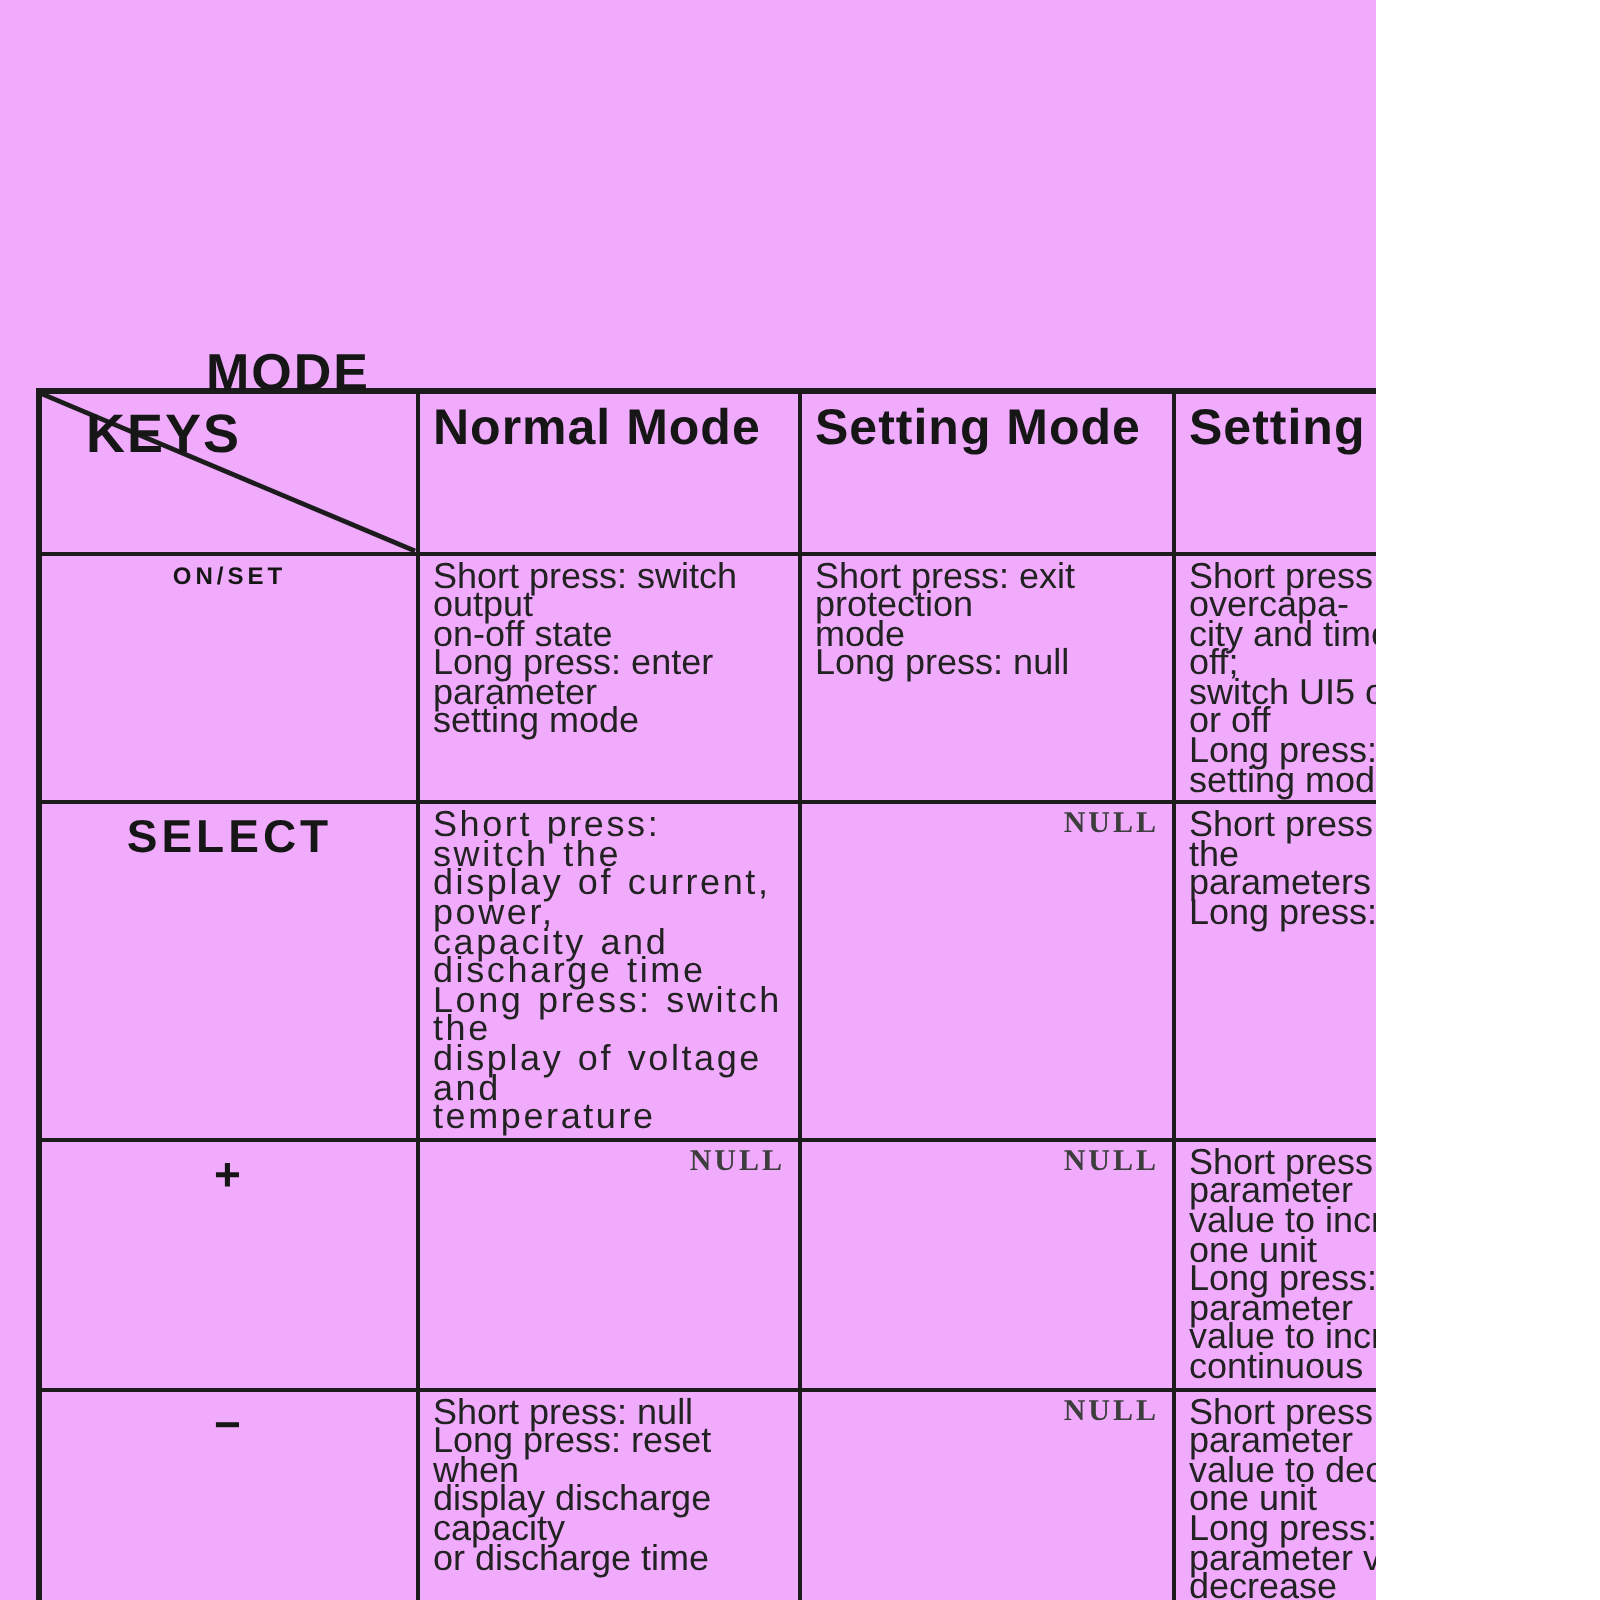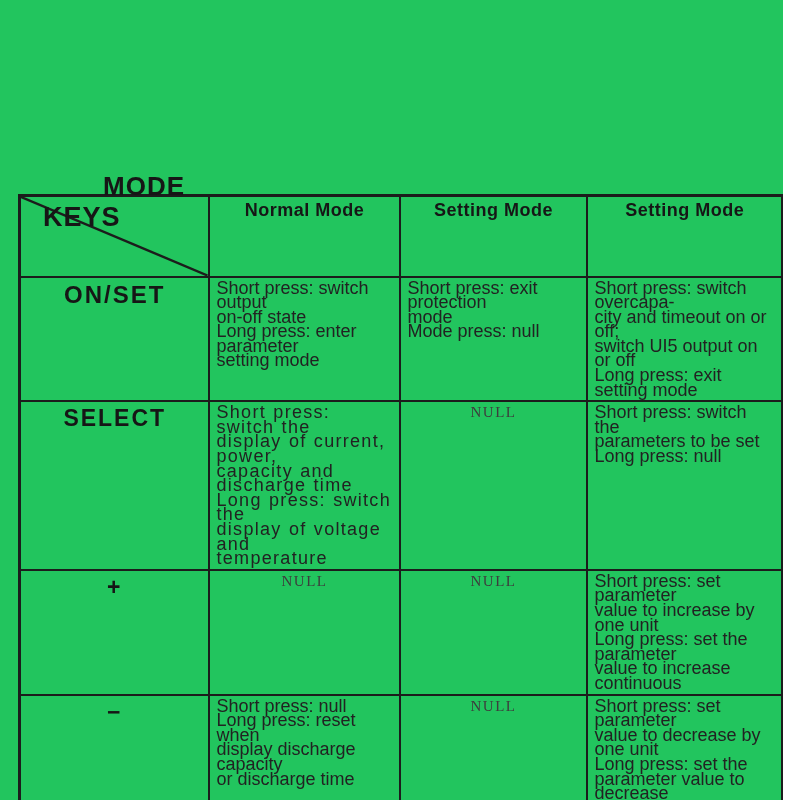--- a/index.html
+++ b/index.html
@@ -1,19 +1,19 @@
 <!DOCTYPE html>
 <html><head>
 <meta charset="utf-8">
 <style>
   html,body{margin:0;padding:0;background:#ffffff;}
   .stage{
     position:relative;
-    width:783px;height:800px;
-    background:#22c55e;
+    width:688px;height:800px;
+    background:#f0abfc;
     font-family:"Liberation Sans", sans-serif;
     color:#1c1c1c;
     overflow:hidden;
   }
   table.keymap{
     position:absolute;
     left:18px;top:194px;
     width:763px;
     border-collapse:collapse;
     table-layout:fixed;
@@ -25,55 +25,56 @@
     vertical-align:top;
     overflow:visible;
   }
   tr.r-header{height:81px;}
   tr.r-onset{height:82px;}
   tr.r-select{height:100px;}
   tr.r-plus{height:86px;}
   tr.r-minus{height:87px;}
 
   th.head-cell{
-    font-size:18px;
+    font-size:25px;
     font-weight:bold;
     letter-spacing:0.5px;
-    text-align:center;
+    text-align:left;
     vertical-align:middle;
     color:#161616;
     margin-top:25px;
   }
   td.key-cell{
     text-align:center;
     vertical-align:middle;
     font-weight:bold;
-    font-size:24px;
+    font-size:12px;
     letter-spacing:2px;
     color:#161616;
   }
   td.key-cell.big{font-size:23px;}
   td.text-cell{
     font-size:18px;
     line-height:14.6px;
     white-space:pre-wrap;
     color:#222222;
   }
   td.text-cell.spread{
     letter-spacing:1.3px;
     word-spacing:1px;
   }
   td.null-cell{
     font-family:"Liberation Serif", serif;
     font-size:15px;
     letter-spacing:1.5px;
-    text-align:center;
+    text-align:right;
     vertical-align:middle;
     color:#3d3d3d;
     white-space:normal;
+    font-weight:bold;
   }
   
   td.corner-cell{
     position:relative;
     padding:0;
   }
   .corner-inner{
     position:absolute;
     left:0;top:0;right:0;bottom:0;
     overflow:visible;
@@ -135,21 +136,21 @@
       </tr>
 
       <tr class="r-onset">
         <td class="key-cell">ON/SET</td>
         <td class="text-cell">Short press: switch  output
 on-off state
 Long press: enter parameter
 setting mode</td>
         <td class="text-cell">Short press: exit protection
 mode
-Mode press: null</td>
+Long press: null</td>
         <td class="text-cell">Short press: switch overcapa-
 city and timeout on or off;
 switch UI5 output on or off
 Long press: exit setting mode</td>
       </tr>
 
       <tr class="r-select">
         <td class="key-cell big">SELECT</td>
         <td class="text-cell spread">Short press: switch the
 display of current, power,

